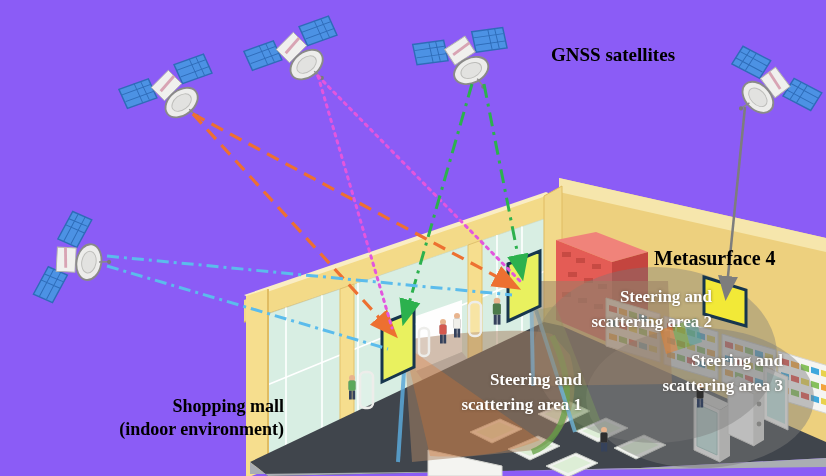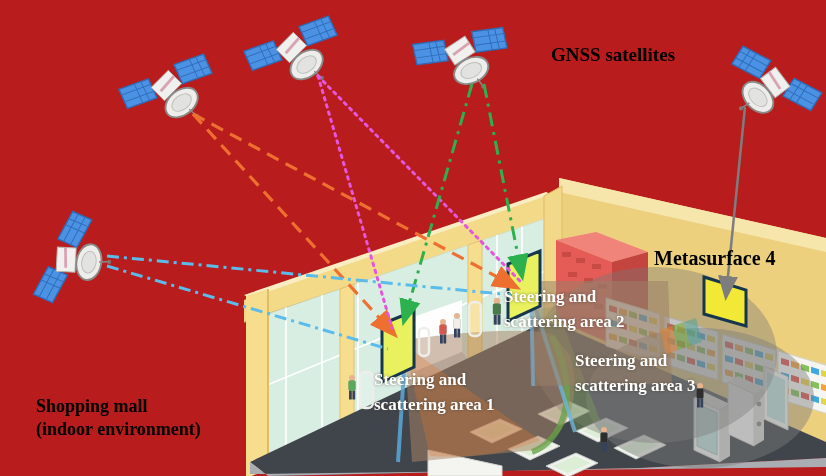--- a/index.html
+++ b/index.html
@@ -1,29 +1,29 @@
 <!DOCTYPE html>
 <html><head>
 <meta charset="utf-8">
 <style>
   html,body{margin:0;padding:0;background:#fff;}
   .stage{
-    position:relative;width:826px;height:476px;background:#b91c1c;
+    position:relative;width:826px;height:476px;background:#8b5cf6;
     font-family:"Liberation Serif","DejaVu Serif",serif;overflow:hidden;
   }
   .stage svg{position:absolute;left:0;top:0;}
   .lbl{position:absolute;font-weight:700;color:#000;white-space:nowrap;}
   .lbl-gnss{left:551px;top:44px;font-size:19px;}
   .lbl-ms{font-size:20px;}
   .lbl-ms1{left:252px;top:343px;}
   .lbl-ms2{left:526px;top:226px;}
   .lbl-ms3{left:654px;top:247px;}
-  .lbl-mall{left:36px;top:395px;width:248px;text-align:left;font-size:18px;line-height:1.3;white-space:normal;}
+  .lbl-mall{left:36px;top:395px;width:248px;text-align:right;font-size:18px;line-height:1.3;white-space:normal;}
   .area-lbl{
-    position:absolute;width:208px;text-align:left;color:#fff;font-weight:700;
+    position:absolute;width:208px;text-align:right;color:#fff;font-weight:700;
     font-size:17px;line-height:1.45;text-shadow:0 0 3px rgba(70,55,40,.65);white-space:normal;
   }
   .area1{left:374px;top:368px;}
   .area2{left:504px;top:285px;}
   .area3{left:575px;top:349px;}
 </style>
 </head>
 <body>
 
 <div class="stage">

